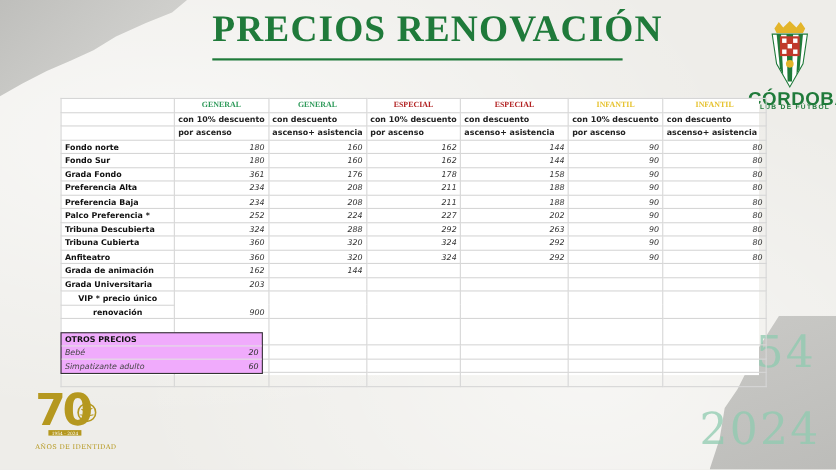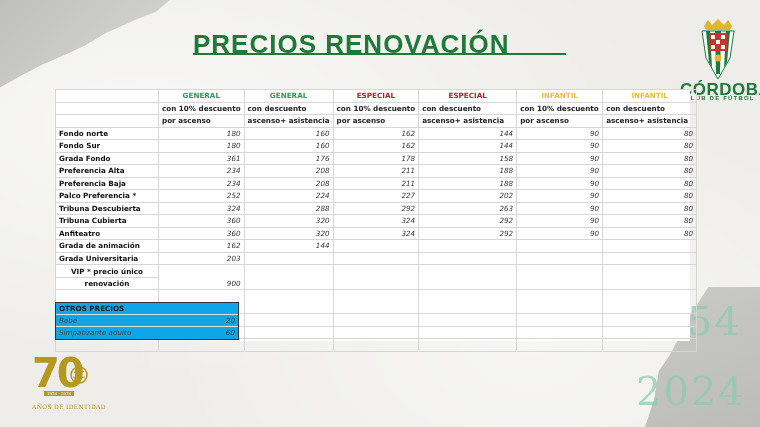--- a/index.html
+++ b/index.html
@@ -22,23 +22,23 @@
     clip-path: polygon(0 0, 100% 0, 92% 12%, 78% 22%, 62% 35%, 50% 48%, 38% 58%, 25% 68%, 12% 80%, 0 92%);
     opacity: 0.9;
   }
   .bg-torn-br {
     position: absolute; right: 0; bottom: 0; width: 115px; height: 140px;
     background: linear-gradient(160deg, #c2c2bf 0%, #b3b3b0 100%);
     clip-path: polygon(55% 0, 100% 0, 100% 100%, 0 100%, 8% 80%, 12% 60%, 22% 48%, 30% 35%, 38% 22%);
     opacity: 0.85;
   }
   .title {
-    position: absolute; left: 193px; top: 29px; width: 375px;
-    font-family: Liberation Sans, sans-serif; font-weight: 900;
-    font-size: 26px; letter-spacing: 1px;
+    position: absolute; left: 193px; top: 8px; width: 375px;
+    font-family: Liberation Serif, serif; font-weight: 900;
+    font-size: 34px; letter-spacing: 1px;
     color: #1f7a3a; white-space: nowrap;
   }
   .title-underline {
     position: absolute; left: 193px; top: 53px; width: 373px; height: 2px;
     background: #1f7a3a;
   }
   .crest {
     position: absolute; left: 696px; top: 18px; width: 44px; height: 62px;
   }
   .club-name {
@@ -68,32 +68,32 @@
     line-height: 11px;
   }
   table.prices col.c0 { width: 103px; }
   table.prices col.c1 { width: 82px; }
   table.prices col.c2 { width: 88px; }
   table.prices col.c3 { width: 84px; }
   table.prices col.c4 { width: 98px; }
   table.prices col.c5 { width: 86px; }
   table.prices col.c6 { width: 94px; }
   .hdr { text-align: left; font-weight: 700; color: #222; }
-  .hdr-cat { text-align: center; font-weight: 700; }
+  .hdr-cat { text-align: center; font-weight: 700; font-family: Liberation Serif, serif; }
   .cat-general { color: #2e9a5a; }
   .cat-especial { color: #b22222; }
   .cat-infantil { color: #e6c22e; }
   .row-label { font-weight: 700; color: #111; }
   .num { text-align: right; font-style: italic; color: #333; }
   .data-row td { border-color: #8a8a8a; }
   .data-row td:first-child { border-left-color: #d6d6d6; }
   .vip-label { text-align: center; font-weight: 700; color: #111; }
   .otros {
     position: absolute; left: 55px; top: 302px; width: 184px;
-    border: 1px solid #333; background: #0ea5e9;
+    border: 1px solid #333; background: #f0abfc;
     font-family: "DejaVu Sans", sans-serif; font-size: 7.2px;
   }
   .otros-row { display: flex; justify-content: space-between; height: 12px; line-height: 12px; padding: 0 3px; border-bottom: 1px solid #e2e2e2; }
   .otros-row:last-child { border-bottom: none; }
   .otros-title { font-weight: 700; color: #111; }
   .otros-label { font-style: italic; color: #444; }
   .otros-value { font-style: italic; color: #333; }
   .anniv {
     position: absolute; left: 30px; top: 356px; width: 80px; height: 60px;
   }

